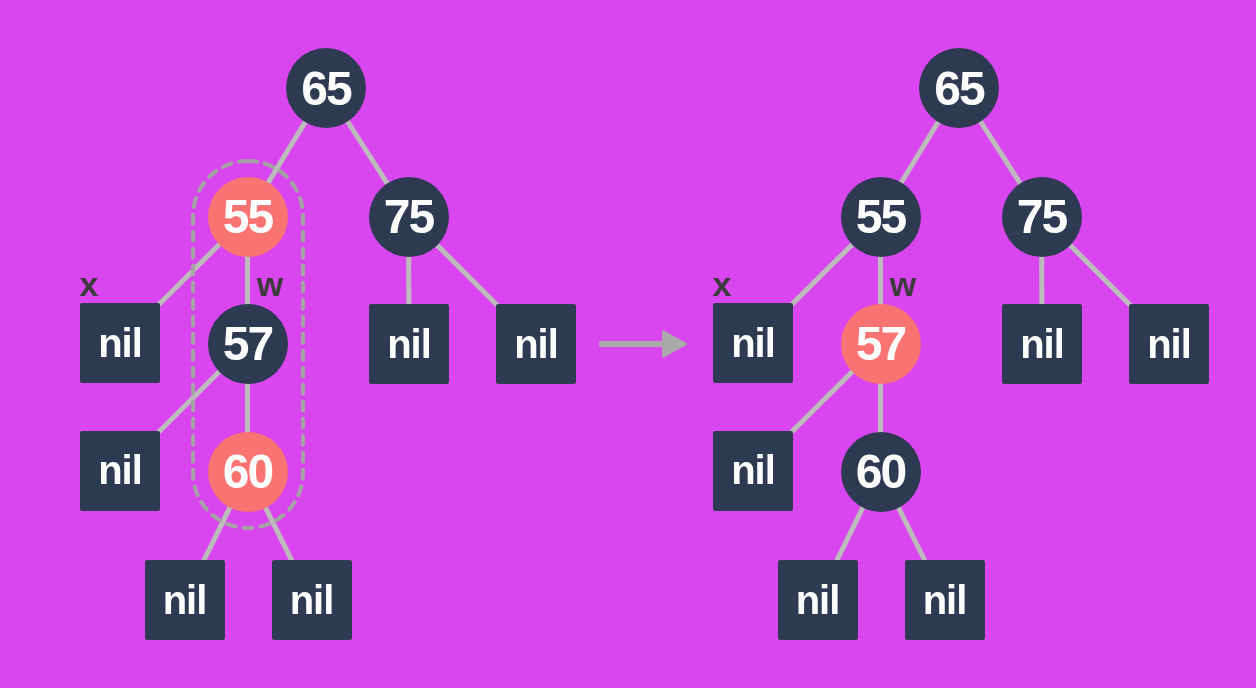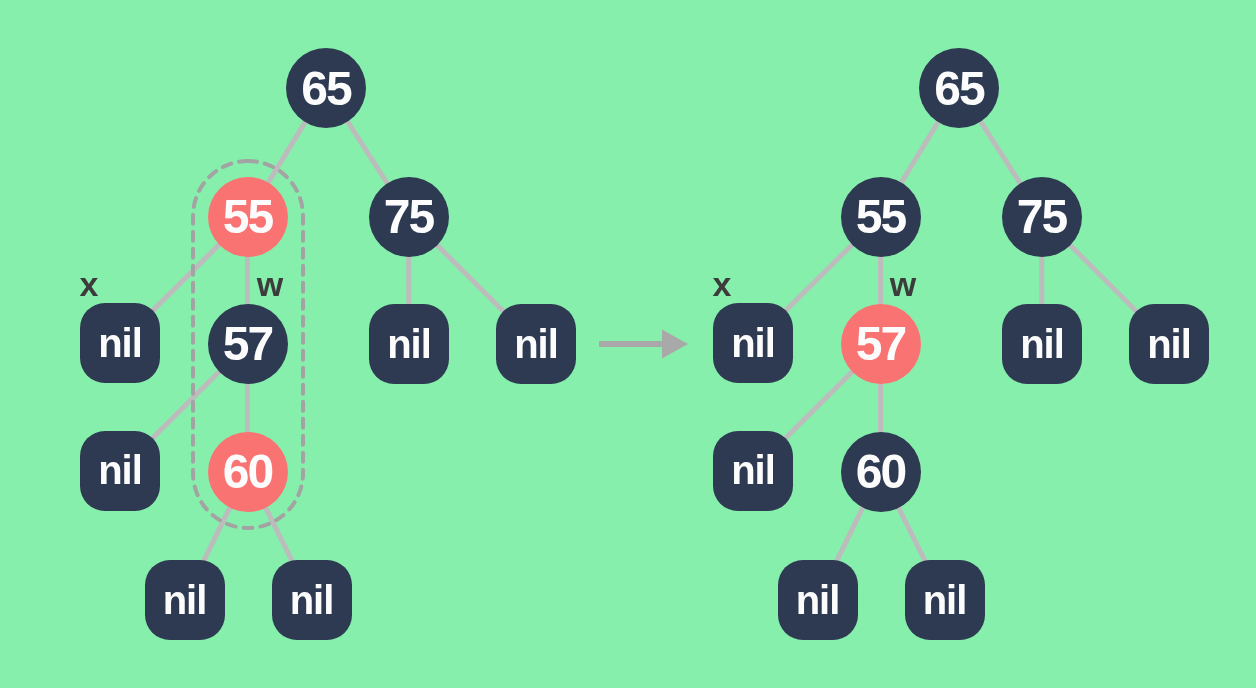--- a/index.html
+++ b/index.html
@@ -11,32 +11,32 @@
     font-family:"Liberation Sans", sans-serif;
   }
   #edges-layer{position:absolute;left:0;top:0;}
   .node{
     position:absolute;
     display:flex;align-items:center;justify-content:center;
     font-weight:bold;
     box-sizing:border-box;
   }
   .node.circle{width:80px;height:80px;border-radius:50%;font-size:48px;letter-spacing:-2px;}
-  .node.square{width:80px;height:80px;border-radius:25px;font-size:40px;letter-spacing:-1px;}
+  .node.square{width:80px;height:80px;border-radius:2px;font-size:40px;letter-spacing:-1px;}
   .pointer-label{
     position:absolute;
     font-weight:bold;
     font-size:34px;
     transform:translate(-50%,-50%);
   }
 </style>
 </head>
 <body>
 
-<div id="stage" style="background: #86efac;">
+<div id="stage" style="background: #d946ef;">
   <svg id="edges-layer" width="1256" height="688" viewBox="0 0 1256 688">
       <line x1="326" y1="88" x2="247.5" y2="216.5" stroke="#bcbcbc" stroke-width="5"></line>
       <line x1="326" y1="88" x2="408.5" y2="216.5" stroke="#bcbcbc" stroke-width="5"></line>
       <line x1="247.5" y1="216.5" x2="120" y2="343" stroke="#bcbcbc" stroke-width="5"></line>
       <line x1="247.5" y1="216.5" x2="247.5" y2="343.5" stroke="#bcbcbc" stroke-width="5"></line>
       <line x1="247.5" y1="343.5" x2="120" y2="470.5" stroke="#bcbcbc" stroke-width="5"></line>
       <line x1="247.5" y1="343.5" x2="247.5" y2="471.5" stroke="#bcbcbc" stroke-width="5"></line>
       <line x1="247.5" y1="471.5" x2="184.5" y2="600" stroke="#bcbcbc" stroke-width="5"></line>
       <line x1="247.5" y1="471.5" x2="311.5" y2="600" stroke="#bcbcbc" stroke-width="5"></line>
       <line x1="408.5" y1="216.5" x2="409" y2="344" stroke="#bcbcbc" stroke-width="5"></line>

